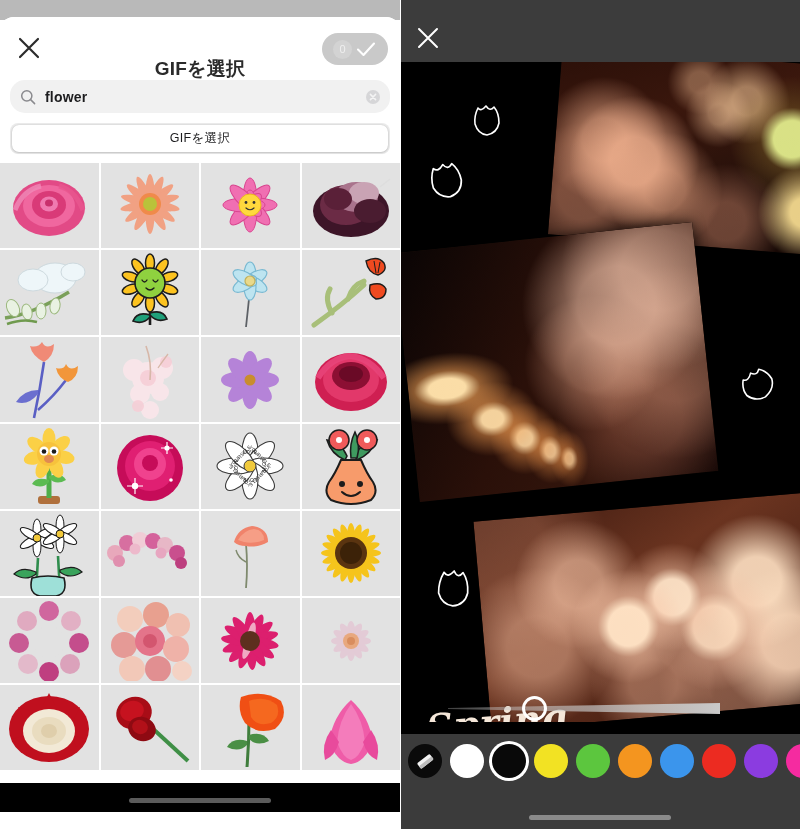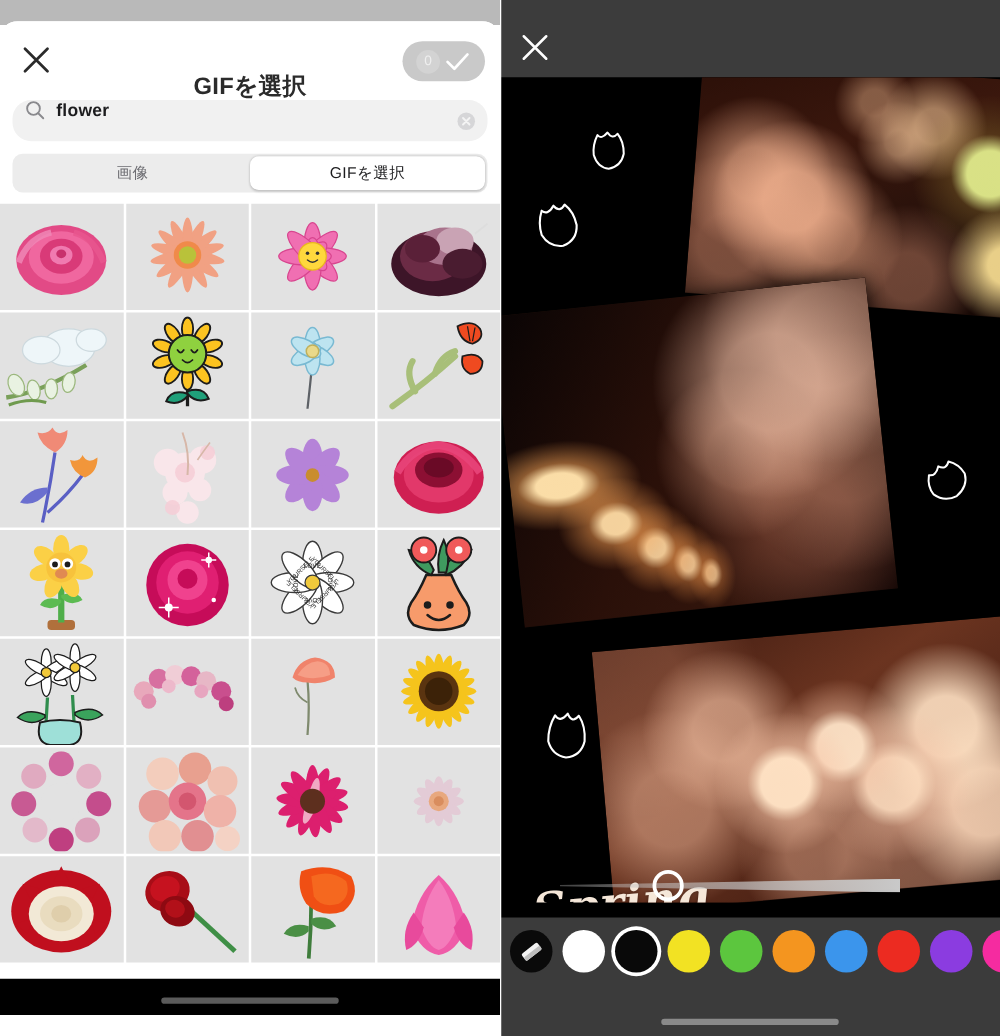--- a/index.html
+++ b/index.html
@@ -67,21 +67,21 @@
     display: flex; align-items: center; justify-content: center;
   }
   .done-check svg { display: block; }
 
   .search-wrap { padding: 0 10px; }
   .search-bar {
     position: relative;
     height: 33px;
     background: #f1f1f1;
     border-radius: 15px;
-    display: flex; align-items: flex-start;
+    display: flex; align-items: center;
     padding: 0 10px;
   }
   .search-icon { width: 16px; height: 16px; flex: 0 0 auto; margin-right: 9px; }
   .search-icon svg { display: block; }
   .search-value {
     font-size: 14px; color: #1c1c1e; font-weight: 600;
     letter-spacing: 0.2px;
   }
   .clear-icon {
     position: absolute; right: 9px; top: 50%; transform: translateY(-50%);
@@ -352,21 +352,20 @@
           <span class="clear-icon">
             <svg width="16" height="16" viewBox="0 0 16 16">
               <circle cx="8" cy="8" r="7" fill="#d6d6d8"></circle>
               <path d="M5.4 5.4 L10.6 10.6 M10.6 5.4 L5.4 10.6" stroke="#f4f4f4" stroke-width="1.5" stroke-linecap="round"></path>
             </svg>
           </span>
         </div>
       </div>
 
       <div class="segmented">
-        <div class="seg">画像</div>
         <div class="seg active">GIFを選択</div>
       </div>
 
       <div class="grid">
 
         <div class="cell">
             <div class="art">
           <svg width="84" height="72" viewBox="0 0 84 72">
             <g>
               <ellipse cx="42" cy="38" rx="36" ry="28" fill="#e24a86"></ellipse>

